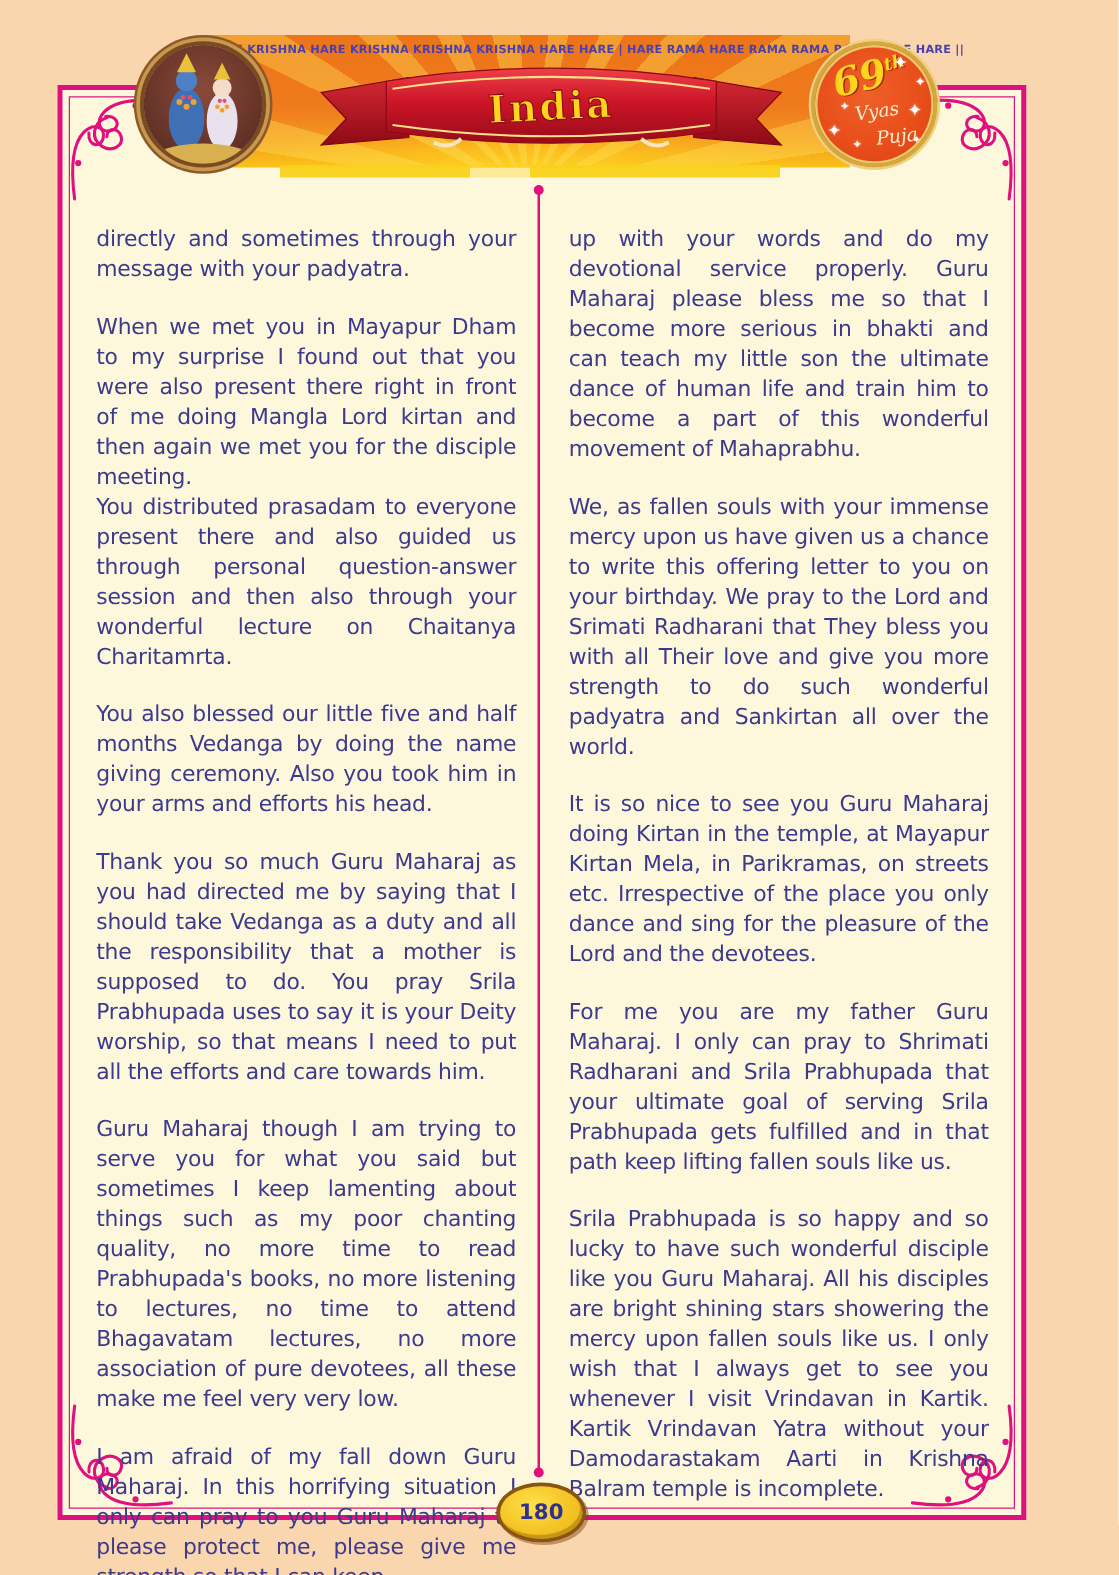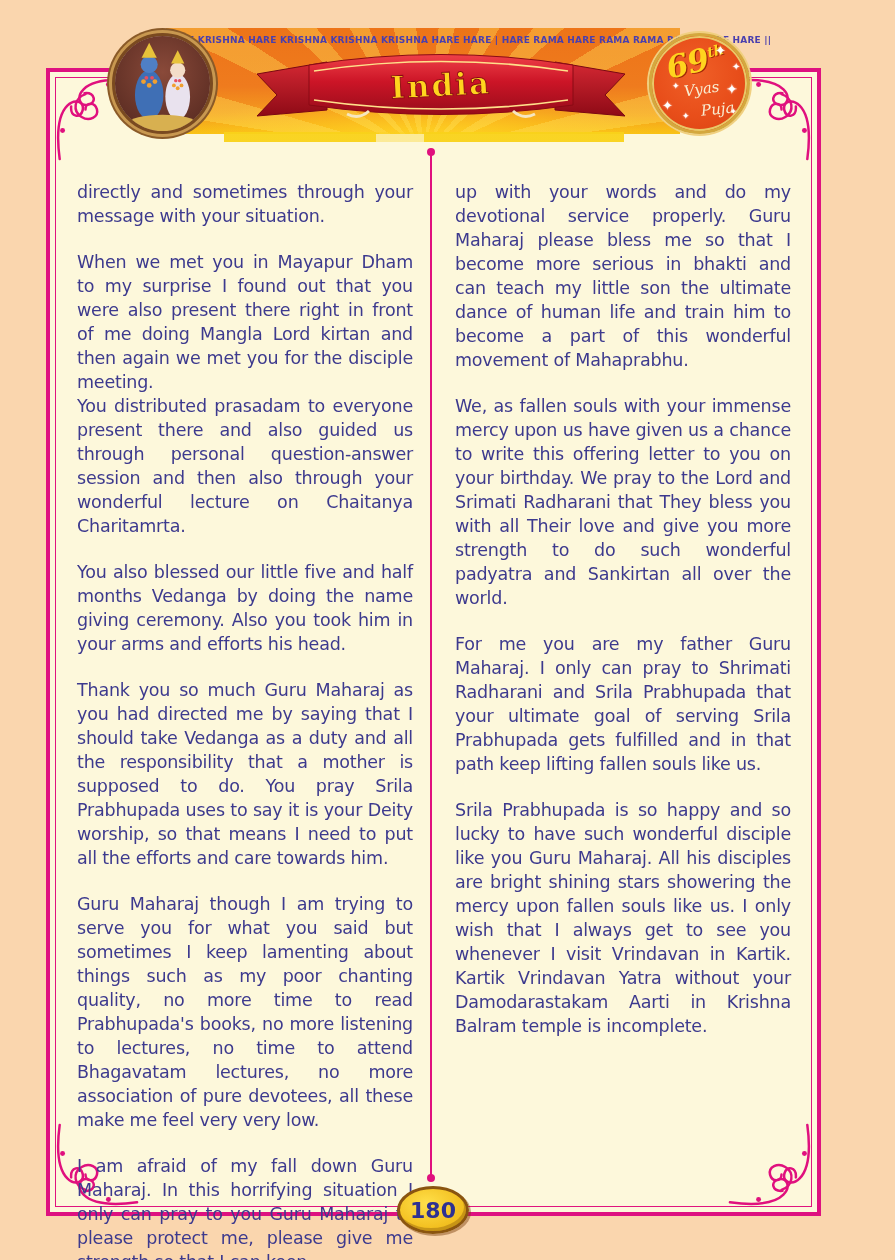--- a/index.html
+++ b/index.html
@@ -99,21 +99,21 @@
   .col-right{left:455px;}
   .col p{margin:0 0 22px 0;}
   .col p.tight{margin-bottom:0;}
   
   .page-num{
     position:absolute;left:397px;top:1186px;width:72px;height:48px;border-radius:50%;
     box-sizing:border-box;border:3px solid #8A5510;
     background:radial-gradient(ellipse at 40% 35%, #FFE04A 0%, #F3C122 60%, #E9B411 100%);
     box-shadow:inset -2px -3px 0 rgba(122,74,8,.35), 2px 2px 0 rgba(122,62,8,.45);
     display:flex;align-items:center;justify-content:center;
-    color:#2E3192;font-weight:bold;font-size:22px;z-index:7;
+    color:#2E3192;font-weight:bold;font-size:17px;z-index:7;
   }
 </style>
 </head>
 <body>
 
 <div class="stage">
 
   <div class="page">
     <svg class="flourish tl" viewBox="0 0 90 90">
       <g fill="none" stroke="currentColor" stroke-width="2.6" stroke-linecap="round">
@@ -223,32 +223,33 @@
     <span class="spark s3">✦</span>
     <span class="spark s4">✦</span>
     <span class="spark s5">✦</span>
     <span class="spark s6">✦</span>
     <span class="spark s7">✦</span>
   </div>
 
   <div class="divider"></div>
 
   <div class="col col-left">
-    <p>directly and sometimes through your message with your situation.</p>
+    <p>directly and sometimes through your message with your padyatra.</p>
     <p class="tight">When we met you in Mayapur Dham to my surprise I found out that you were also present there right in front of me doing Mangla Lord kirtan and then again we met you for the disciple meeting.</p>
     <p>You distributed prasadam to everyone present there and also guided us through personal question-answer session and then also through your wonderful lecture on Chaitanya Charitamrta.</p>
     <p>You also blessed our little five and half months Vedanga by doing the name giving ceremony. Also you took him in your arms and efforts his head.</p>
     <p>Thank you so much Guru Maharaj as you had directed me by saying that I should take Vedanga as a duty and all the responsibility that a mother is supposed to do. You pray Srila Prabhupada uses to say it is your Deity worship, so that means I need to put all the efforts and care towards him.</p>
     <p>Guru Maharaj though I am trying to serve you for what you said but sometimes I keep lamenting about things such as my poor chanting quality, no more time to read Prabhupada's books, no more listening to lectures, no time to attend Bhagavatam lectures, no more association of pure devotees, all these make me feel very very low.</p>
     <p>I am afraid of my fall down Guru Maharaj. In this horrifying situation I only can pray to you Guru Maharaj to please protect me, please give me strength so that I can keep</p>
   </div>
 
   <div class="col col-right">
     <p>up with your words and do my devotional service properly. Guru Maharaj please bless me so that I become more serious in bhakti and can teach my little son the ultimate dance of human life and train him to become a part of this wonderful movement of Mahaprabhu.</p>
     <p>We, as fallen souls with your immense mercy upon us have given us a chance to write this offering letter to you on your birthday. We pray to the Lord and Srimati Radharani that They bless you with all Their love and give you more strength to do such wonderful padyatra and Sankirtan all over the world.</p>
+    <p>It is so nice to see you Guru Maharaj doing Kirtan in the temple, at Mayapur Kirtan Mela, in Parikramas, on streets etc. Irrespective of the place you only dance and sing for the pleasure of the Lord and the devotees.</p>
     <p>For me you are my father Guru Maharaj. I only can pray to Shrimati Radharani and Srila Prabhupada that your ultimate goal of serving Srila Prabhupada gets fulfilled and in that path keep lifting fallen souls like us.</p>
     <p>Srila Prabhupada is so happy and so lucky to have such wonderful disciple like you Guru Maharaj. All his disciples are bright shining stars showering the mercy upon fallen souls like us. I only wish that I always get to see you whenever I visit Vrindavan in Kartik. Kartik Vrindavan Yatra without your Damodarastakam Aarti in Krishna Balram temple is incomplete.</p>
   </div>
 
   <div class="page-num">
     <span>180</span>
   </div>
 
 </div>
 

